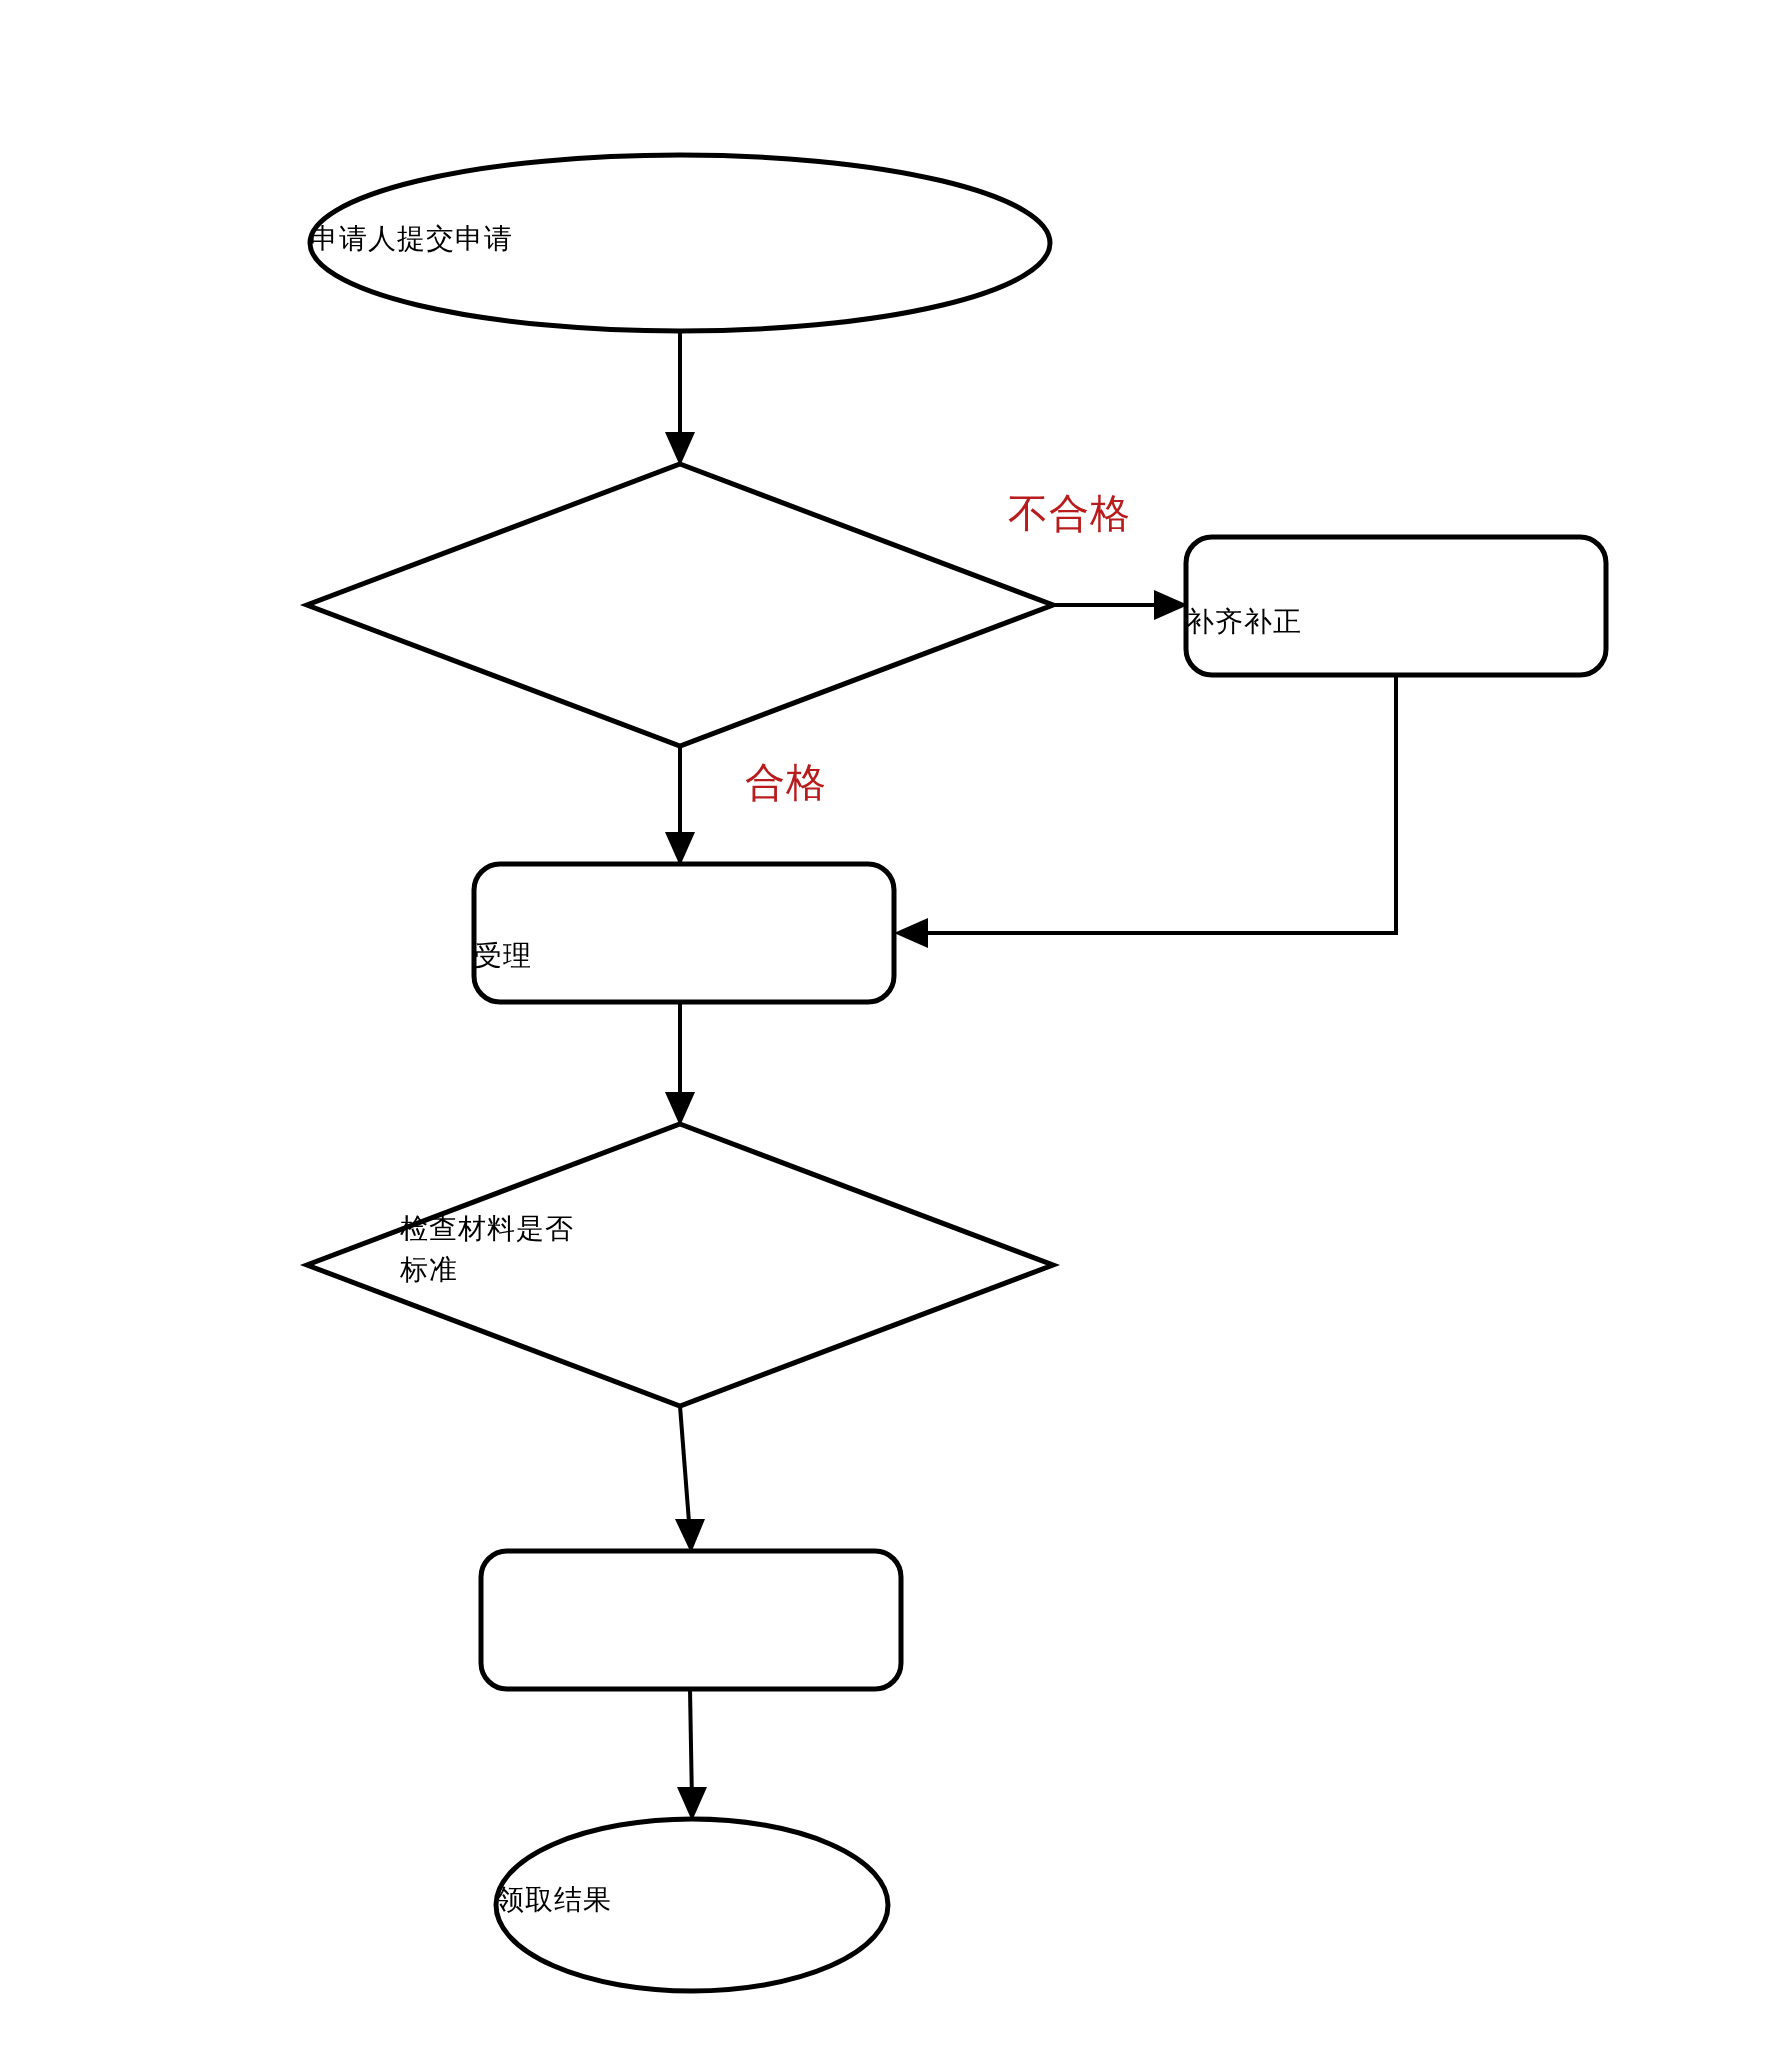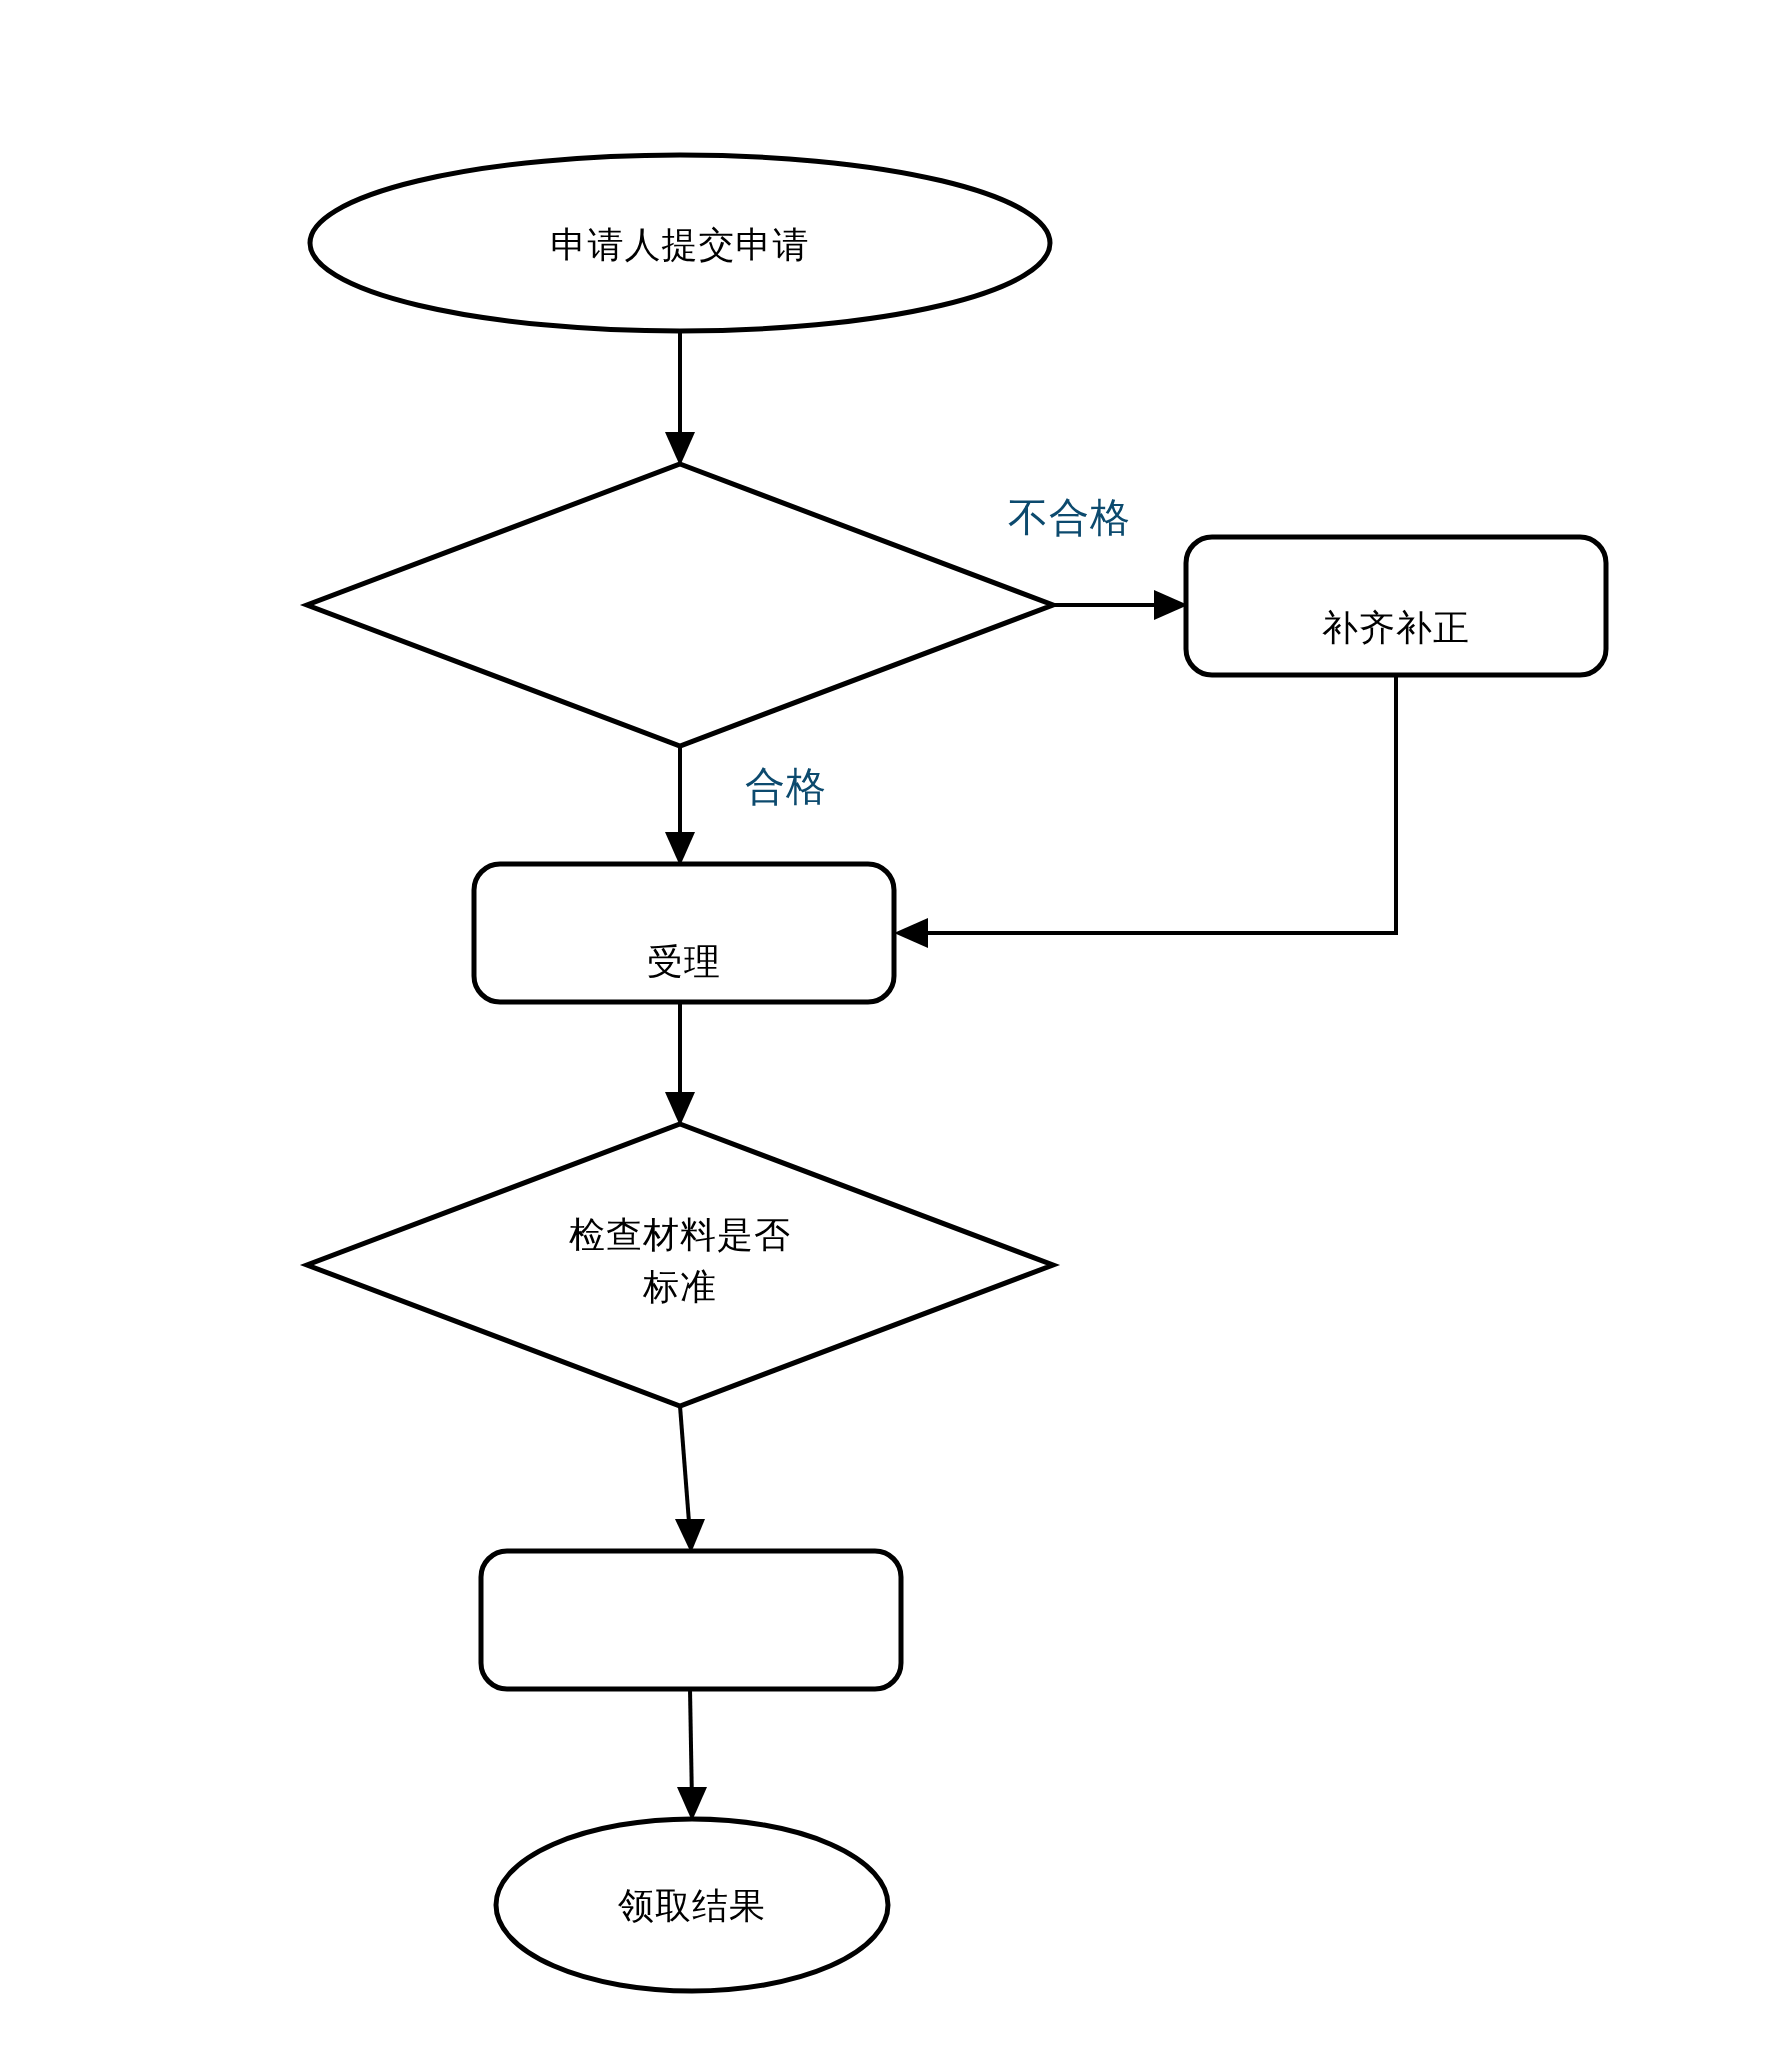--- a/index.html
+++ b/index.html
@@ -35,34 +35,33 @@
     fill: none;
     stroke: #000000;
     stroke-width: 4;
   }
   .arrowhead {
     fill: #000000;
     stroke: none;
   }
   .node-label {
     position: absolute;
-    text-align: center;
     color: #000000;
     font-family: "DejaVu Sans", "Liberation Sans", sans-serif;
-    font-size: 36px;
+    font-size: 28px;
     line-height: 1.45;
     letter-spacing: 1px;
     white-space: pre-line;
     pointer-events: none;
     font-weight: 400;
   }
   .edge-label {
     position: absolute;
-    color: #0c4a6e;
-    font-family: Liberation Sans, sans-serif;
+    color: #b91c1c;
+    font-family: Liberation Mono, monospace;
     font-size: 40px;
     line-height: 1;
     letter-spacing: 1px;
     white-space: nowrap;
   }
 </style>
 </head>
 <body>
 
 <div id="canvas">

